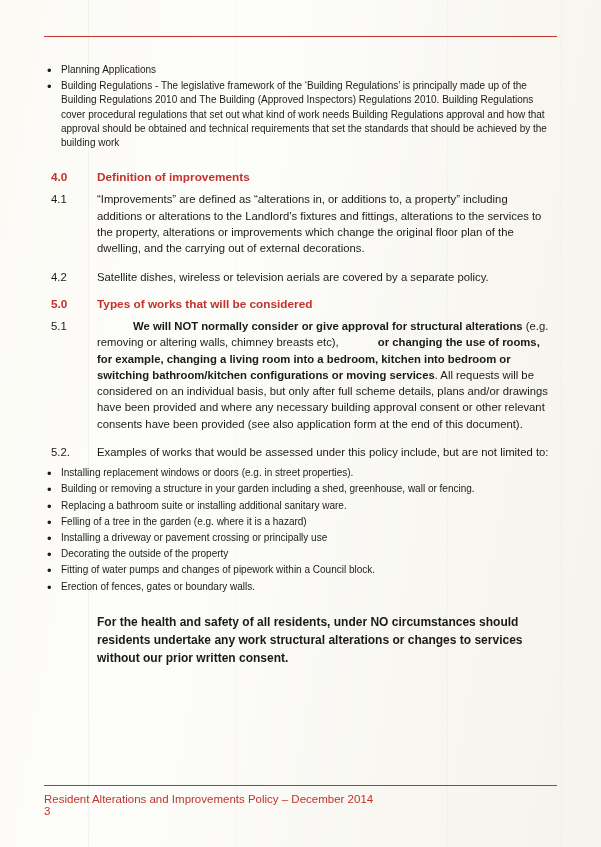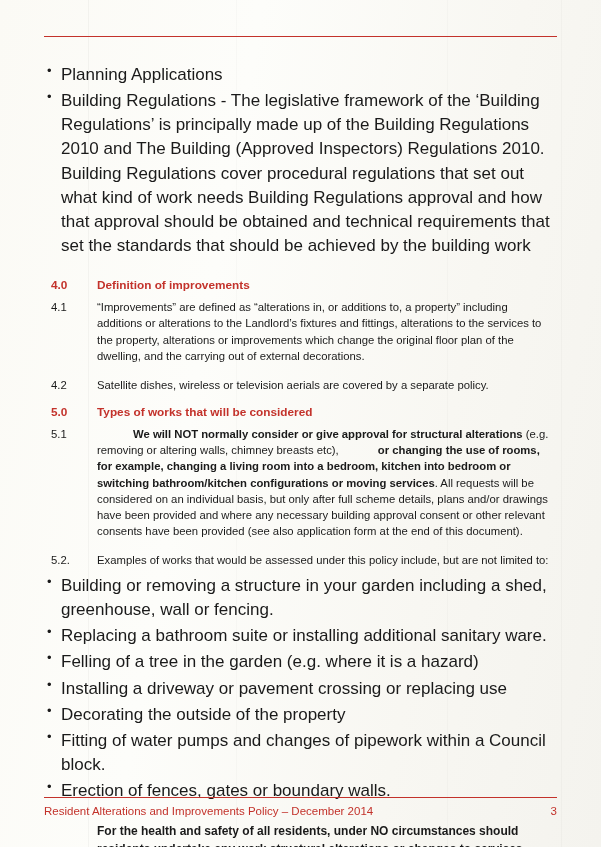--- a/index.html
+++ b/index.html
@@ -51,31 +51,32 @@
     right: 44px;
     bottom: 30px;
   }
   .footer-row {
     display: flex;
     justify-content: space-between;
     align-items: baseline;
     margin-top: 7px;
     color: #c3322b;
     font-size: 11.5px;
+    flex-direction: column;
   }
   ul.bullets {
     list-style: none;
     margin: 0;
     padding: 0;
   }
   ul.bullets > li {
     position: relative;
     padding-left: 17px;
     margin-bottom: 2px;
-    font-size: 17px;
+    font-size: 10px;
     line-height: 1.42;
   }
   ul.bullets > li::before {
     content: "•";
     position: absolute;
     left: 3px;
     top: -1px;
     font-size: 13px;
   }
   .first-bullets {
@@ -182,24 +183,25 @@
       <div class="para-num">5.1</div>
       <div class="para-body tight"><b>We will NOT normally consider or give approval for structural alterations</b><span> (e.g. removing or altering walls, chimney breasts etc), </span><b>or changing the use of rooms, for example, changing a living room into a bedroom, kitchen into bedroom or switching bathroom/kitchen configurations or moving services</b><span>. All requests will be considered on an individual basis, but only after full scheme details, plans and/or drawings have been provided and where any necessary building approval consent or other relevant consents have been provided (see also application form at the end of this document).</span></div>
     </div>
 
     <div class="para-row" style="margin-top:6px; margin-bottom:6px;">
       <div class="para-num">5.2.</div>
       <div class="para-body">Examples of works that would be assessed under this policy include, but are not limited to:</div>
     </div>
 
     <ul class="bullets sub-bullets">
+      <li><span>Installing replacement windows or doors (e.g. in street properties).</span></li>
       <li><span>Building or removing a structure in your garden including a shed, greenhouse, wall or fencing.</span></li>
       <li><span>Replacing a bathroom suite or installing additional sanitary ware.</span></li>
       <li><span>Felling of a tree in the garden (e.g. where it is a hazard)</span></li>
-      <li><span>Installing a driveway or pavement crossing or replacing use</span></li>
+      <li><span>Installing a driveway or pavement crossing or principally use</span></li>
       <li><span>Decorating the outside of the property</span></li>
       <li><span>Fitting of water pumps and changes of pipework within a Council block.</span></li>
       <li><span>Erection of fences, gates or boundary walls.</span></li>
     </ul>
 
     <div class="closing">For the health and safety of all residents, under NO circumstances should residents undertake any work structural alterations or changes to services without our prior written consent.</div>
 
   </div>
 
   <div class="footer">

